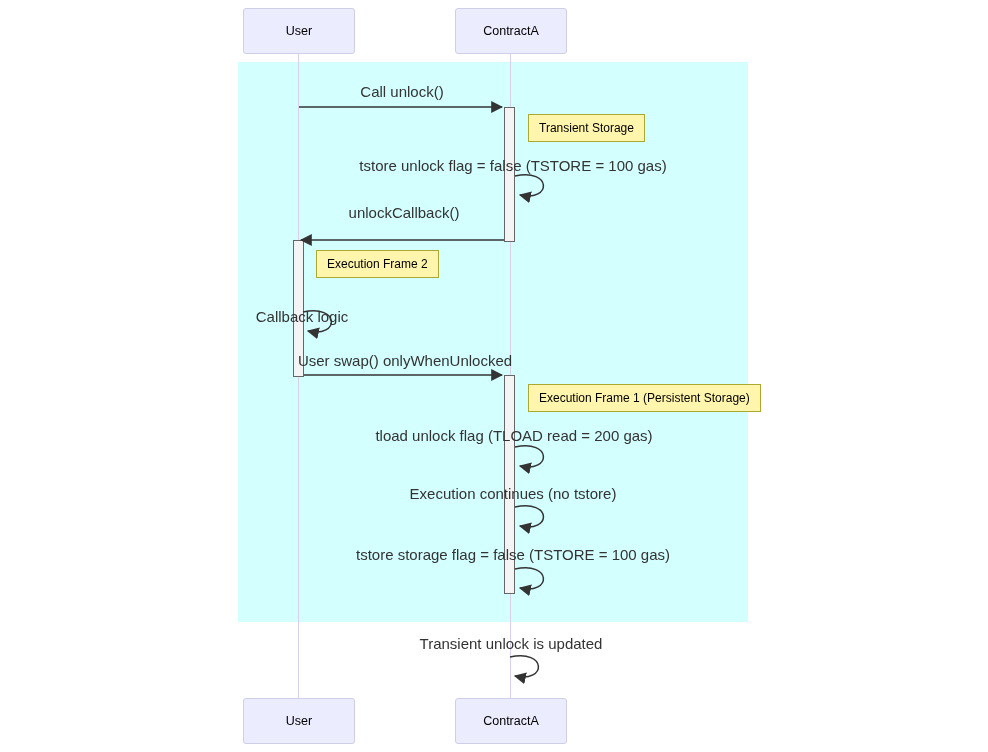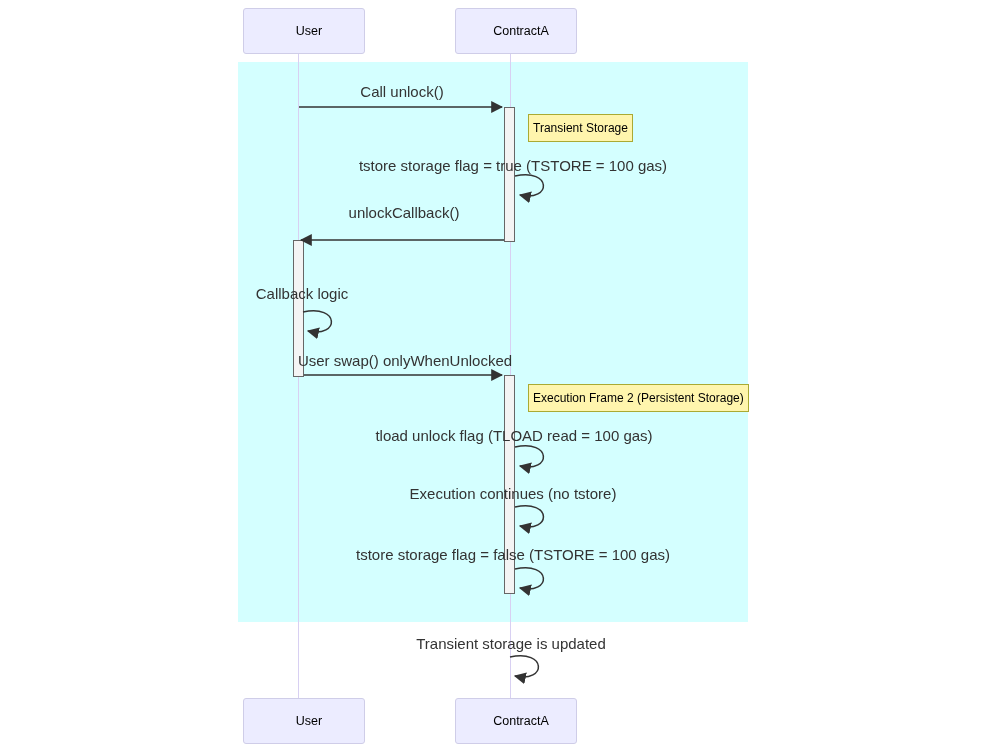--- a/index.html
+++ b/index.html
@@ -19,33 +19,33 @@
     position:absolute;width:9px;
     background:var(--activation-fill,#f4f4f4);
     border:1px solid var(--activation-border,#666666);
   }
   .overlay{position:absolute;left:0;top:0;width:988px;height:752px;pointer-events:none;}
   .note{
     position:absolute;
     background:var(--note-fill,#fff5ad);
     border:1px solid var(--note-border,#aaaa33);
     font-size:12px;color:#000;white-space:nowrap;
-    padding:7px 4px;line-height:1;
+    padding:7px 10px;line-height:1;
   }
   .msg{
     position:absolute;transform:translate(-50%,-50%);
     font-size:15px;color:#333;white-space:nowrap;line-height:1;
   }
   .actor{
     position:absolute;width:110px;height:44px;
     background:var(--actor-fill,#ececff);
     border:1px solid var(--actor-border,#cfcde8);
     border-radius:3px;
     display:flex;align-items:center;justify-content:center;
-    font-size:12.5px;color:#000;padding-left:10px;
+    font-size:12.5px;color:#000;
   }
 </style>
 </head>
 <body>
 
 <div class="canvas">
 
   <div class="highlight-rect"></div>
 
   <div class="lifeline" style="left:297.5px"></div>
@@ -66,30 +66,31 @@
     <line x1="504" y1="240" x2="301" y2="240" stroke="#333333" stroke-width="1.5" marker-end="url(#arrowhead)"></line>
     <path d="M 303 312 C 340 304 340 338 308 331" fill="none" stroke="#333333" stroke-width="1.5" marker-end="url(#arrowhead)"></path>
     <line x1="304" y1="375" x2="502" y2="375" stroke="#333333" stroke-width="1.5" marker-end="url(#arrowhead)"></line>
     <path d="M 515 447 C 552 439 552 473 520 466" fill="none" stroke="#333333" stroke-width="1.5" marker-end="url(#arrowhead)"></path>
     <path d="M 515 507 C 552 499 552 533 520 526" fill="none" stroke="#333333" stroke-width="1.5" marker-end="url(#arrowhead)"></path>
     <path d="M 515 569 C 552 561 552 595 520 588" fill="none" stroke="#333333" stroke-width="1.5" marker-end="url(#arrowhead)"></path>
     <path d="M 510 657 C 547 649 547 683 515 676" fill="none" stroke="#333333" stroke-width="1.5" marker-end="url(#arrowhead)"></path>
   </svg>
 
   <div class="note" style="left:528px;top:114px">Transient Storage</div>
-  <div class="note" style="left:528px;top:384px">Execution Frame 2 (Persistent Storage)</div>
+  <div class="note" style="left:316px;top:250px">Execution Frame 2</div>
+  <div class="note" style="left:528px;top:384px">Execution Frame 1 (Persistent Storage)</div>
 
   <div class="msg" style="left:402px;top:91px">Call unlock()</div>
-  <div class="msg" style="left:513px;top:165px">tstore storage flag = true (TSTORE = 100 gas)</div>
+  <div class="msg" style="left:513px;top:165px">tstore unlock flag = false (TSTORE = 100 gas)</div>
   <div class="msg" style="left:404px;top:212px">unlockCallback()</div>
-  <div class="msg" style="left:302px;top:293px">Callback logic</div>
+  <div class="msg" style="left:302px;top:316px">Callback logic</div>
   <div class="msg" style="left:405px;top:360px">User swap() onlyWhenUnlocked</div>
-  <div class="msg" style="left:514px;top:435px">tload unlock flag (TLOAD read = 100 gas)</div>
+  <div class="msg" style="left:514px;top:435px">tload unlock flag (TLOAD read = 200 gas)</div>
   <div class="msg" style="left:513px;top:493px">Execution continues (no tstore)</div>
   <div class="msg" style="left:513px;top:554px">tstore storage flag = false (TSTORE = 100 gas)</div>
-  <div class="msg" style="left:511px;top:643px">Transient storage is updated</div>
+  <div class="msg" style="left:511px;top:643px">Transient unlock is updated</div>
 
   <div class="actor" style="left:243px;top:8px">User</div>
   <div class="actor" style="left:455px;top:8px">ContractA</div>
   <div class="actor" style="left:243px;top:698px">User</div>
   <div class="actor" style="left:455px;top:698px">ContractA</div>
 
 </div>
 
 </body></html>

